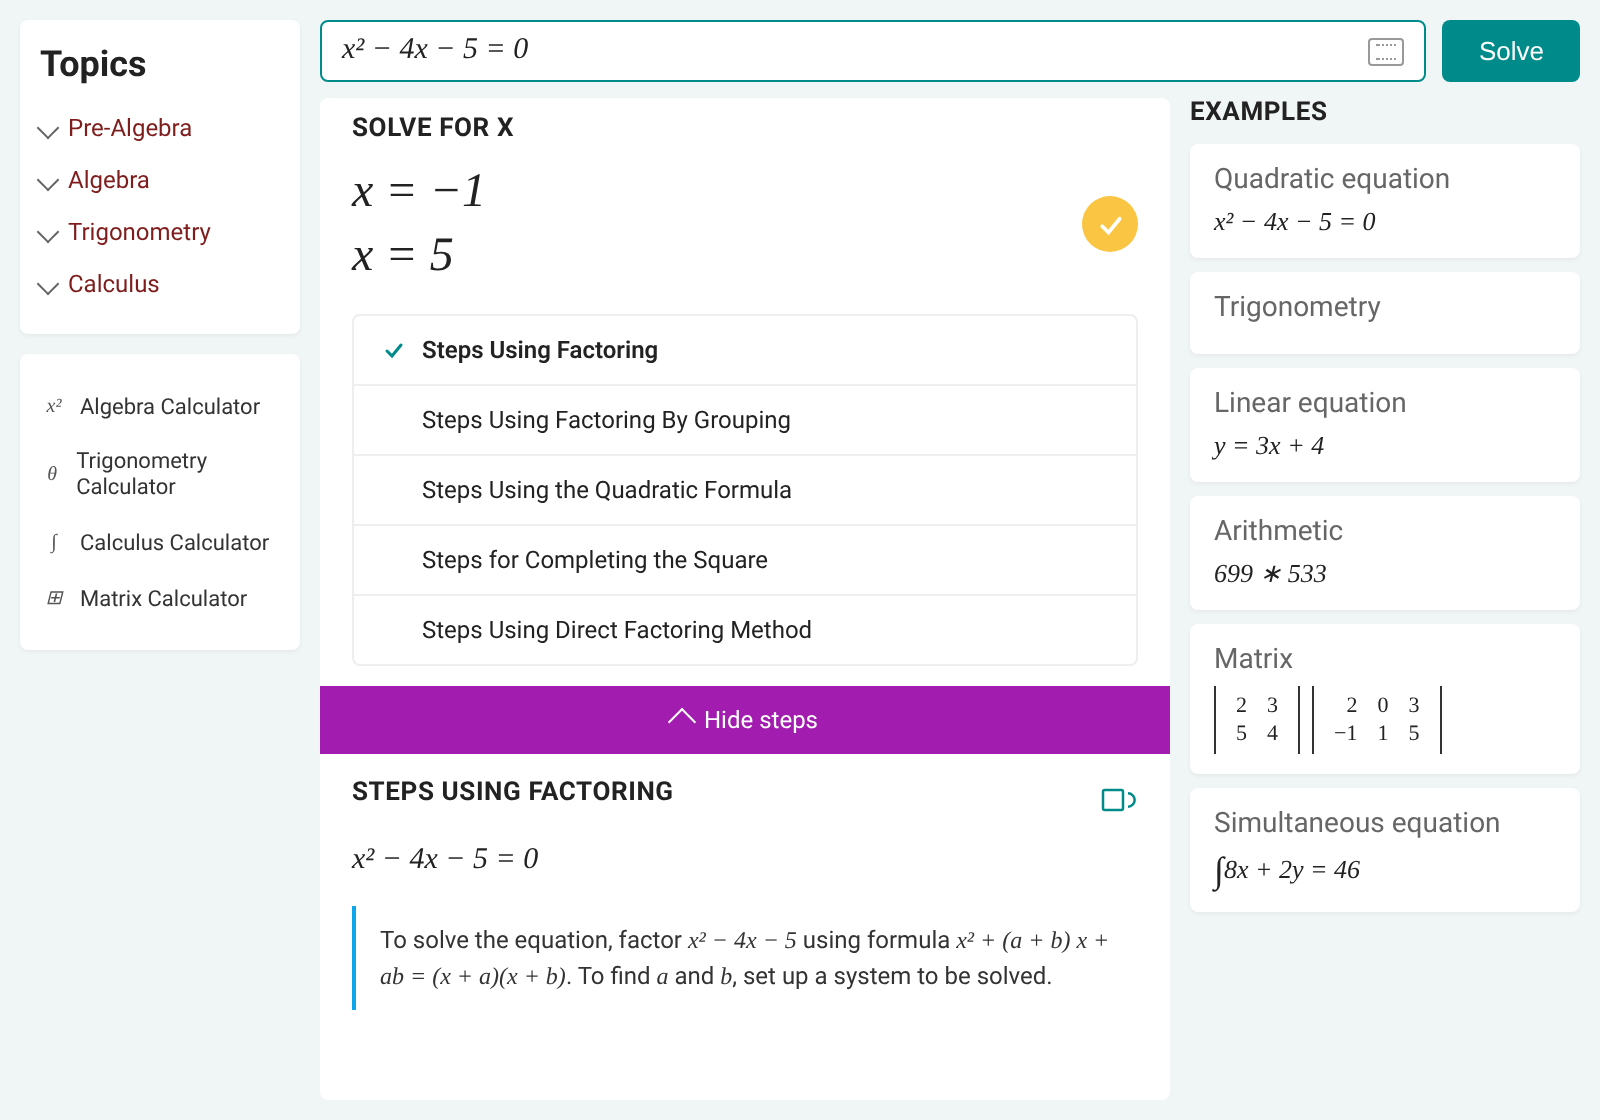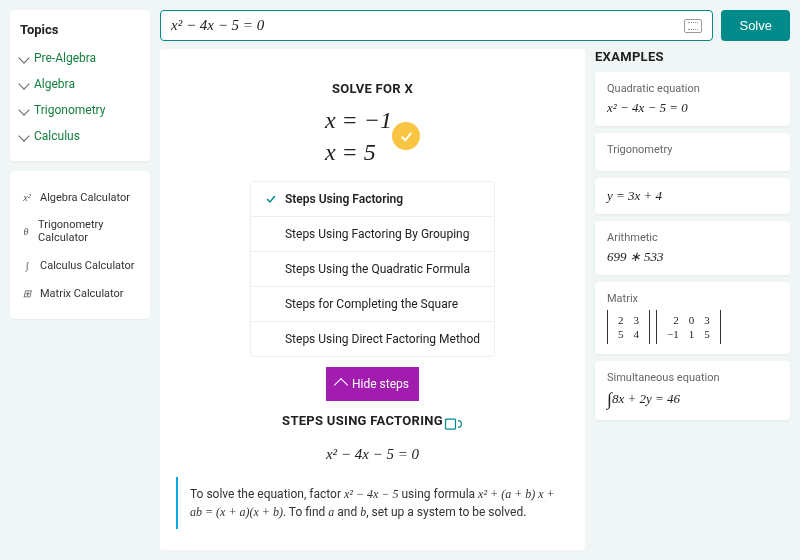--- a/index.html
+++ b/index.html
@@ -1,54 +1,54 @@
 <!DOCTYPE html>
 <html><head>
 <meta charset="utf-8">
 <style>
 * { box-sizing: border-box; margin: 0; padding: 0; }
 body { font-family: -apple-system, BlinkMacSystemFont, "Segoe UI", Roboto, sans-serif; background: #f0f5f5; width: 800px; height: 560px; overflow: hidden; color: #222; }
 .app { display: flex; height: 100%; padding: 10px; gap: 10px; }
 .sidebar { width: 140px; flex-shrink: 0; }
 .sidebar-card { background: #fff; border-radius: 4px; padding: 12px 10px; margin-bottom: 10px; box-shadow: 0 1px 2px rgba(0,0,0,0.05); }
-.sidebar-title { font-weight: 700; font-size: 13px; margin-bottom: 8px; }
-.topic-item { font-size: 12px; padding: 6px 0; cursor: pointer; display: flex; align-items: center; gap: 4px; color: #15803d; }
+.sidebar-title { font-weight: 700; font-size: 18px; margin-bottom: 8px; }
+.topic-item { font-size: 12px; padding: 6px 0; cursor: pointer; display: flex; align-items: center; gap: 4px; color: #7f1d1d; }
 .chevron { display: inline-block; width: 8px; height: 8px; border-left: 1.5px solid #666; border-bottom: 1.5px solid #666; transform: rotate(-45deg); margin-right: 2px; }
 .calc-item { font-size: 11px; padding: 7px 0; cursor: pointer; display: flex; align-items: center; gap: 6px; color: #333; }
 .calc-icon { width: 14px; height: 14px; display: inline-flex; align-items: center; justify-content: center; font-size: 10px; font-style: italic; font-family: "Times New Roman", serif; color: #555; }
 .main { flex: 1; display: flex; flex-direction: column; gap: 8px; min-width: 0; }
 .input-row { display: flex; gap: 8px; align-items: stretch; }
 .input-wrap { flex: 1; background: #fff; border: 1.5px solid #008B8B; border-radius: 4px; padding: 6px 10px; display: flex; align-items: center; justify-content: space-between; }
 .math-input { font-family: "Times New Roman", serif; font-style: italic; font-size: 15px; }
 .kbd-icon { width: 18px; height: 14px; border: 1px solid #999; border-radius: 2px; display: flex; align-items: center; justify-content: center; cursor: pointer; }
 .kbd-icon::before { content: ""; width: 10px; height: 6px; border-top: 1px dotted #999; border-bottom: 1px dotted #999; }
 .solve-btn { background: #008B8B; color: #fff; border: none; border-radius: 4px; padding: 0 18px; font-size: 13px; font-weight: 500; cursor: pointer; }
 .content-row { display: flex; gap: 10px; flex: 1; min-height: 0; }
-.center { flex: 1; background: #fff; border-radius: 4px; padding: 32px 16px; overflow: hidden; display: flex; flex-direction: column; min-width: 0; align-items: center; }
+.center { flex: 1; background: #fff; border-radius: 4px; padding: 8px 16px; overflow: hidden; display: flex; flex-direction: column; min-width: 0; }
 .solve-heading { font-weight: 700; font-size: 13px; letter-spacing: 0.3px; margin-bottom: 8px; }
 .solution-row { display: flex; justify-content: space-between; align-items: center; margin-bottom: 12px; }
 .solution-math { font-family: "Times New Roman", serif; font-style: italic; font-size: 24px; line-height: 1.35; }
 .check-badge { width: 28px; height: 28px; border-radius: 50%; background: #f9c542; display: flex; align-items: center; justify-content: center; }
 .check-badge svg { width: 15px; height: 15px; }
 .steps-list { border: 1px solid #eee; border-radius: 4px; margin-bottom: 10px; }
 .step-item { padding: 10px 14px; font-size: 12px; border-bottom: 1px solid #eee; cursor: pointer; display: flex; align-items: center; gap: 8px; }
 .step-item:last-child { border-bottom: none; }
 .step-item.active { font-weight: 600; }
 .step-check { width: 12px; height: 12px; }
 .hide-bar { background: #a21caf; color: #fff; text-align: center; padding: 10px; font-size: 12px; cursor: pointer; display: flex; align-items: center; justify-content: center; gap: 6px; margin: 0 -16px 12px -16px; }
 .arrow-up { width: 10px; height: 10px; border-top: 1.5px solid #fff; border-left: 1.5px solid #fff; transform: rotate(45deg); margin-top: 3px; }
 .steps-heading-row { display: flex; justify-content: space-between; align-items: center; margin-bottom: 10px; }
 .audio-icon { width: 20px; height: 20px; cursor: pointer; }
 .step-math { font-family: "Times New Roman", serif; font-style: italic; font-size: 15px; margin-bottom: 14px; }
 .explain-box { border-left: 2px solid #0ea5e9; padding: 8px 12px; font-size: 12px; line-height: 1.5; color: #333; }
 .explain-box .inline-math { font-family: "Times New Roman", serif; font-style: italic; }
 .examples { width: 195px; flex-shrink: 0; }
 .examples-heading { font-weight: 700; font-size: 13px; margin-bottom: 8px; letter-spacing: 0.3px; }
 .example-card { background: #fff; border-radius: 4px; padding: 10px 12px; margin-bottom: 7px; box-shadow: 0 1px 2px rgba(0,0,0,0.05); cursor: pointer; }
-.example-label { font-size: 11px; color: #666; margin-bottom: 5px; }
+.example-label { font-size: 14px; color: #666; margin-bottom: 5px; }
 .example-math { font-family: "Times New Roman", serif; font-style: italic; font-size: 13px; white-space: nowrap; }
 .matrix { display: inline-flex; gap: 6px; font-family: "Times New Roman", serif; font-size: 11px; }
 .matrix-b { display: inline-block; border-left: 1px solid #333; border-right: 1px solid #333; padding: 2px 4px; }
 .matrix-b table td { padding: 0 4px; text-align: right; font-style: normal; }
 .integ { font-size: 18px; font-style: normal; vertical-align: -2px; }
 </style>
 </head>
 <body>
 
 <div class="app">
@@ -159,20 +159,21 @@
       <div class="examples">
         <div class="examples-heading">EXAMPLES</div>
         <div class="example-card">
           <div class="example-label">Quadratic equation</div>
           <div class="example-math">x² − 4x − 5 = 0</div>
         </div>
         <div class="example-card">
           <div class="example-label">Trigonometry</div>
         </div>
         <div class="example-card">
+          <div class="example-label">Linear equation</div>
           <div class="example-math">y = 3x + 4</div>
         </div>
         <div class="example-card">
           <div class="example-label">Arithmetic</div>
           <div class="example-math">699 ∗ 533</div>
         </div>
         <div class="example-card">
           <div class="example-label">Matrix</div>
           <div class="matrix">
             <span class="matrix-b">

